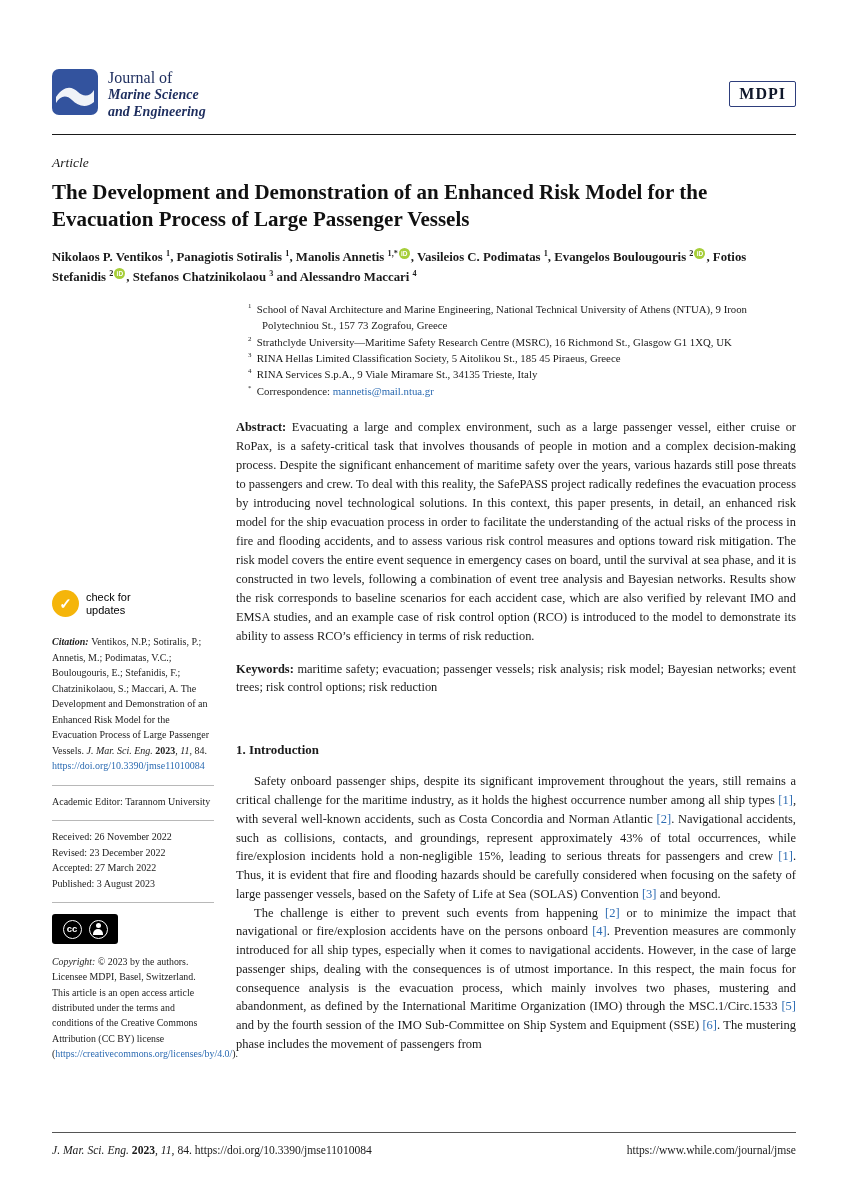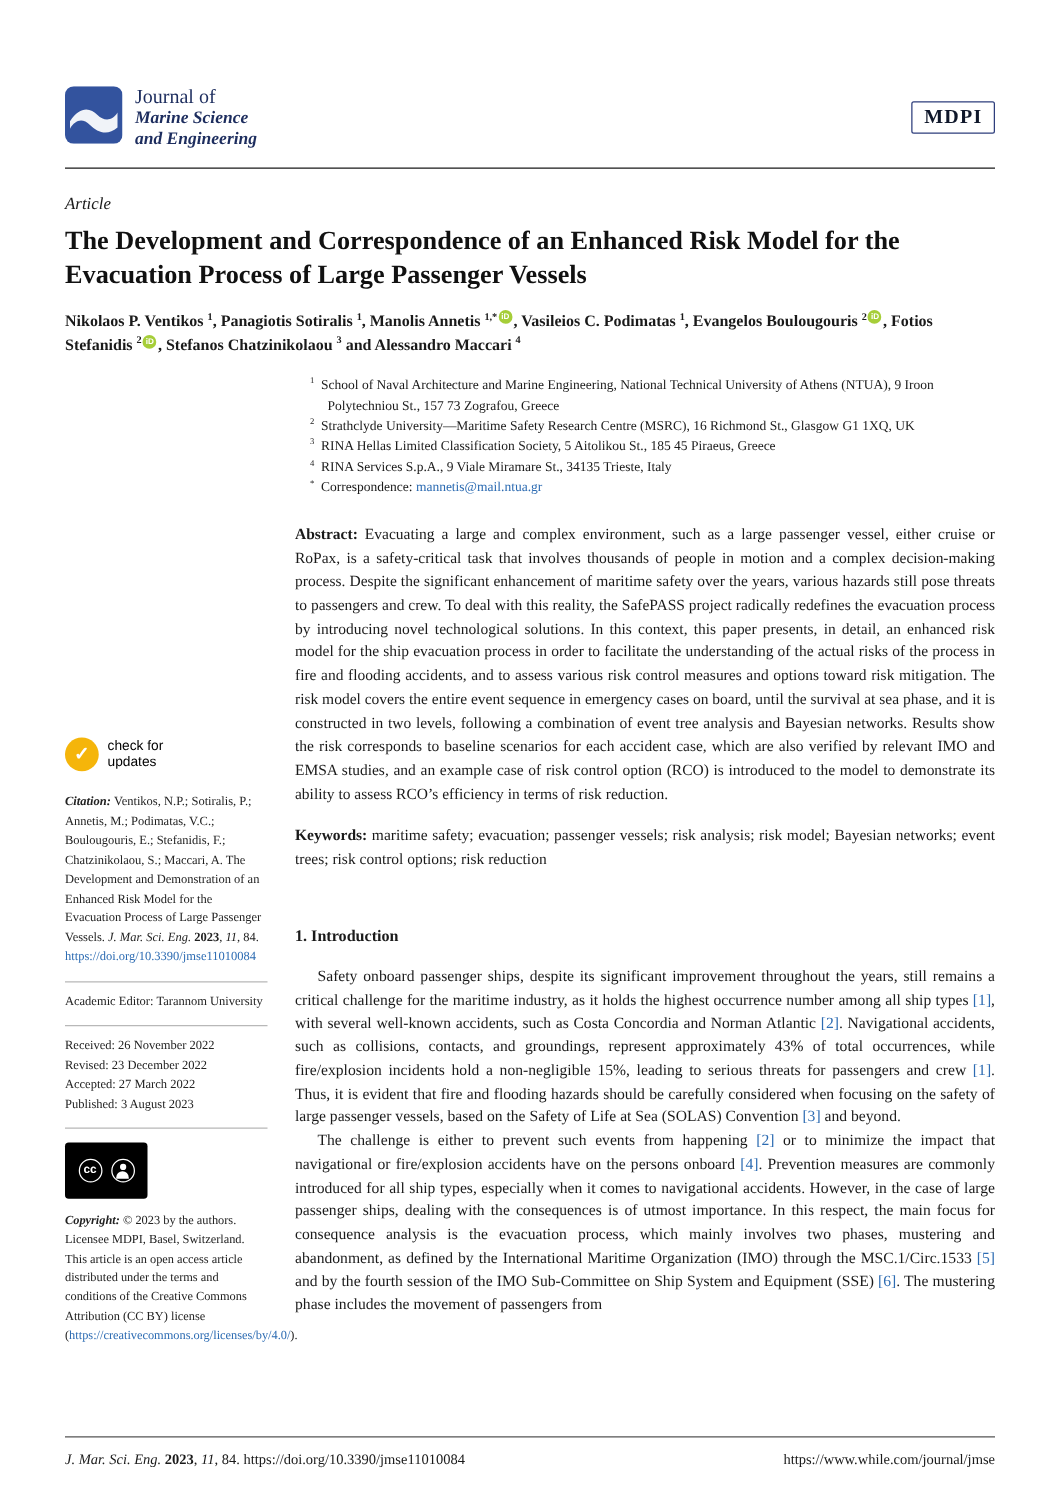--- a/index.html
+++ b/index.html
@@ -44,33 +44,33 @@
   .check-badge{display:flex;align-items:center;gap:7px;margin-bottom:17px;cursor:pointer;}
   .check-circle{
     width:27px;height:27px;border-radius:50%;background:var(--crossmark);color:#fff;
     font-weight:bold;font-size:15px;display:flex;align-items:center;justify-content:center;
     font-family:"Liberation Sans",sans-serif;flex:0 0 auto;
   }
   .check-text{font-family:"Liberation Sans",sans-serif;font-weight:normal;font-size:11px;line-height:1.12;color:#000;}
   .sb-sec{margin-bottom:11px;}
   .lined{border-top:1px solid #b8b8b8;padding-top:8px;}
   .cc-badge{
-    margin:3px 0 10px 0;width:66px;height:45px;background:#000;border-radius:3px;
+    margin:3px 0 10px 0;width:66px;height:30px;background:#000;border-radius:3px;
     display:flex;align-items:center;justify-content:center;gap:7px;cursor:pointer;
   }
   .cc-circle{
     width:19px;height:19px;border-radius:50%;border:1.6px solid #fff;color:#fff;
     display:flex;flex-direction:column;align-items:center;justify-content:center;
     font-size:9.5px;font-weight:bold;font-family:"Liberation Sans",sans-serif;
   }
   .p-head{width:5px;height:5px;border-radius:50%;background:#fff;display:block;margin-bottom:1px;}
   .p-body{width:10px;height:6px;border-radius:5px 5px 0 0;background:#fff;display:block;}
   .copyright{font-size:9.9px;}
   
-  .footer{position:absolute;left:52px;right:52px;bottom:26px;font-size:11.6px;}
+  .footer{position:absolute;left:52px;right:52px;bottom:43px;font-size:11.6px;}
   .footer hr{border:0;border-top:1px solid #555;margin:0 0 11px 0;}
   .footer-row{display:flex;justify-content:space-between;}
 </style>
 </head>
 <body>
 
 <div class="page">
 
   <header class="header">
     <div class="logo-group">
@@ -85,21 +85,21 @@
         <div class="jl2">Marine Science</div>
         <div class="jl2">and Engineering</div>
       </div>
     </div>
     <div class="mdpi-logo">MDPI</div>
   </header>
 
   <hr class="rule">
 
   <div class="article-type">Article</div>
-  <h1 class="title">The Development and Correspondence of an Enhanced Risk Model for the Evacuation Process of Large Passenger Vessels</h1>
+  <h1 class="title">The Development and Demonstration of an Enhanced Risk Model for the Evacuation Process of Large Passenger Vessels</h1>
   <div class="authors"><span>Nikolaos P. Ventikos </span><sup>1</sup><span>, Panagiotis Sotiralis </span><sup>1</sup><span>, Manolis Annetis </span><sup>1,*</sup><span class="orcid-icon">iD</span><span>, Vasileios C. Podimatas </span><sup>1</sup><span>, Evangelos Boulougouris </span><sup>2</sup><span class="orcid-icon">iD</span><span>, Fotios Stefanidis </span><sup>2</sup><span class="orcid-icon">iD</span><span>, Stefanos Chatzinikolaou </span><sup>3</sup><span> and Alessandro Maccari </span><sup>4</sup></div>
 
   <div class="affiliations">
     <div class="affil"><sup>1</sup><span>&nbsp;&nbsp;School of Naval Architecture and Marine Engineering, National Technical University of Athens (NTUA), 9 Iroon Polytechniou St., 157 73 Zografou, Greece</span></div>
     <div class="affil"><sup>2</sup><span>&nbsp;&nbsp;Strathclyde University—Maritime Safety Research Centre (MSRC), 16 Richmond St., Glasgow G1 1XQ, UK</span></div>
     <div class="affil"><sup>3</sup><span>&nbsp;&nbsp;RINA Hellas Limited Classification Society, 5 Aitolikou St., 185 45 Piraeus, Greece</span></div>
     <div class="affil"><sup>4</sup><span>&nbsp;&nbsp;RINA Services S.p.A., 9 Viale Miramare St., 34135 Trieste, Italy</span></div>
     <div class="affil"><sup>*</sup><span>&nbsp;&nbsp;Correspondence: </span><span class="t-link">mannetis@mail.ntua.gr</span></div>
   </div>
 
@@ -133,21 +133,21 @@
     </div>
 
     <div class="sb-sec lined">
       <div class="cc-badge">
         <span class="cc-circle">cc</span>
         <span class="cc-circle">
           <span class="p-head"></span>
             <span class="p-body"></span>
         </span>
       </div>
-      <div class="copyright"><span style="font-weight: bold; font-style: italic; text-align: right;">Copyright: </span><span>© 2023 by the authors. Licensee MDPI, Basel, Switzerland. This article is an open access article distributed under the terms and conditions of the Creative Commons Attribution (CC BY) license (</span><span class="t-link">https://creativecommons.org/licenses/by/4.0/</span><span>).</span></div>
+      <div class="copyright"><span style="font-weight: normal; font-style: italic; text-align: right;">Copyright: </span><span>© 2023 by the authors. Licensee MDPI, Basel, Switzerland. This article is an open access article distributed under the terms and conditions of the Creative Commons Attribution (CC BY) license (</span><span class="t-link">https://creativecommons.org/licenses/by/4.0/</span><span>).</span></div>
     </div>
   </aside>
 
   <footer class="footer">
     <hr>
     <div class="footer-row">
       <span><span style="font-style: italic;">J. Mar. Sci. Eng. </span><span style="font-weight: bold;">2023</span><span>, </span><span style="font-style: italic;">11</span><span>, 84. </span><span>https://doi.org/10.3390/jmse11010084</span></span>
       <span>https://www.while.com/journal/jmse</span>
     </div>
   </footer>

